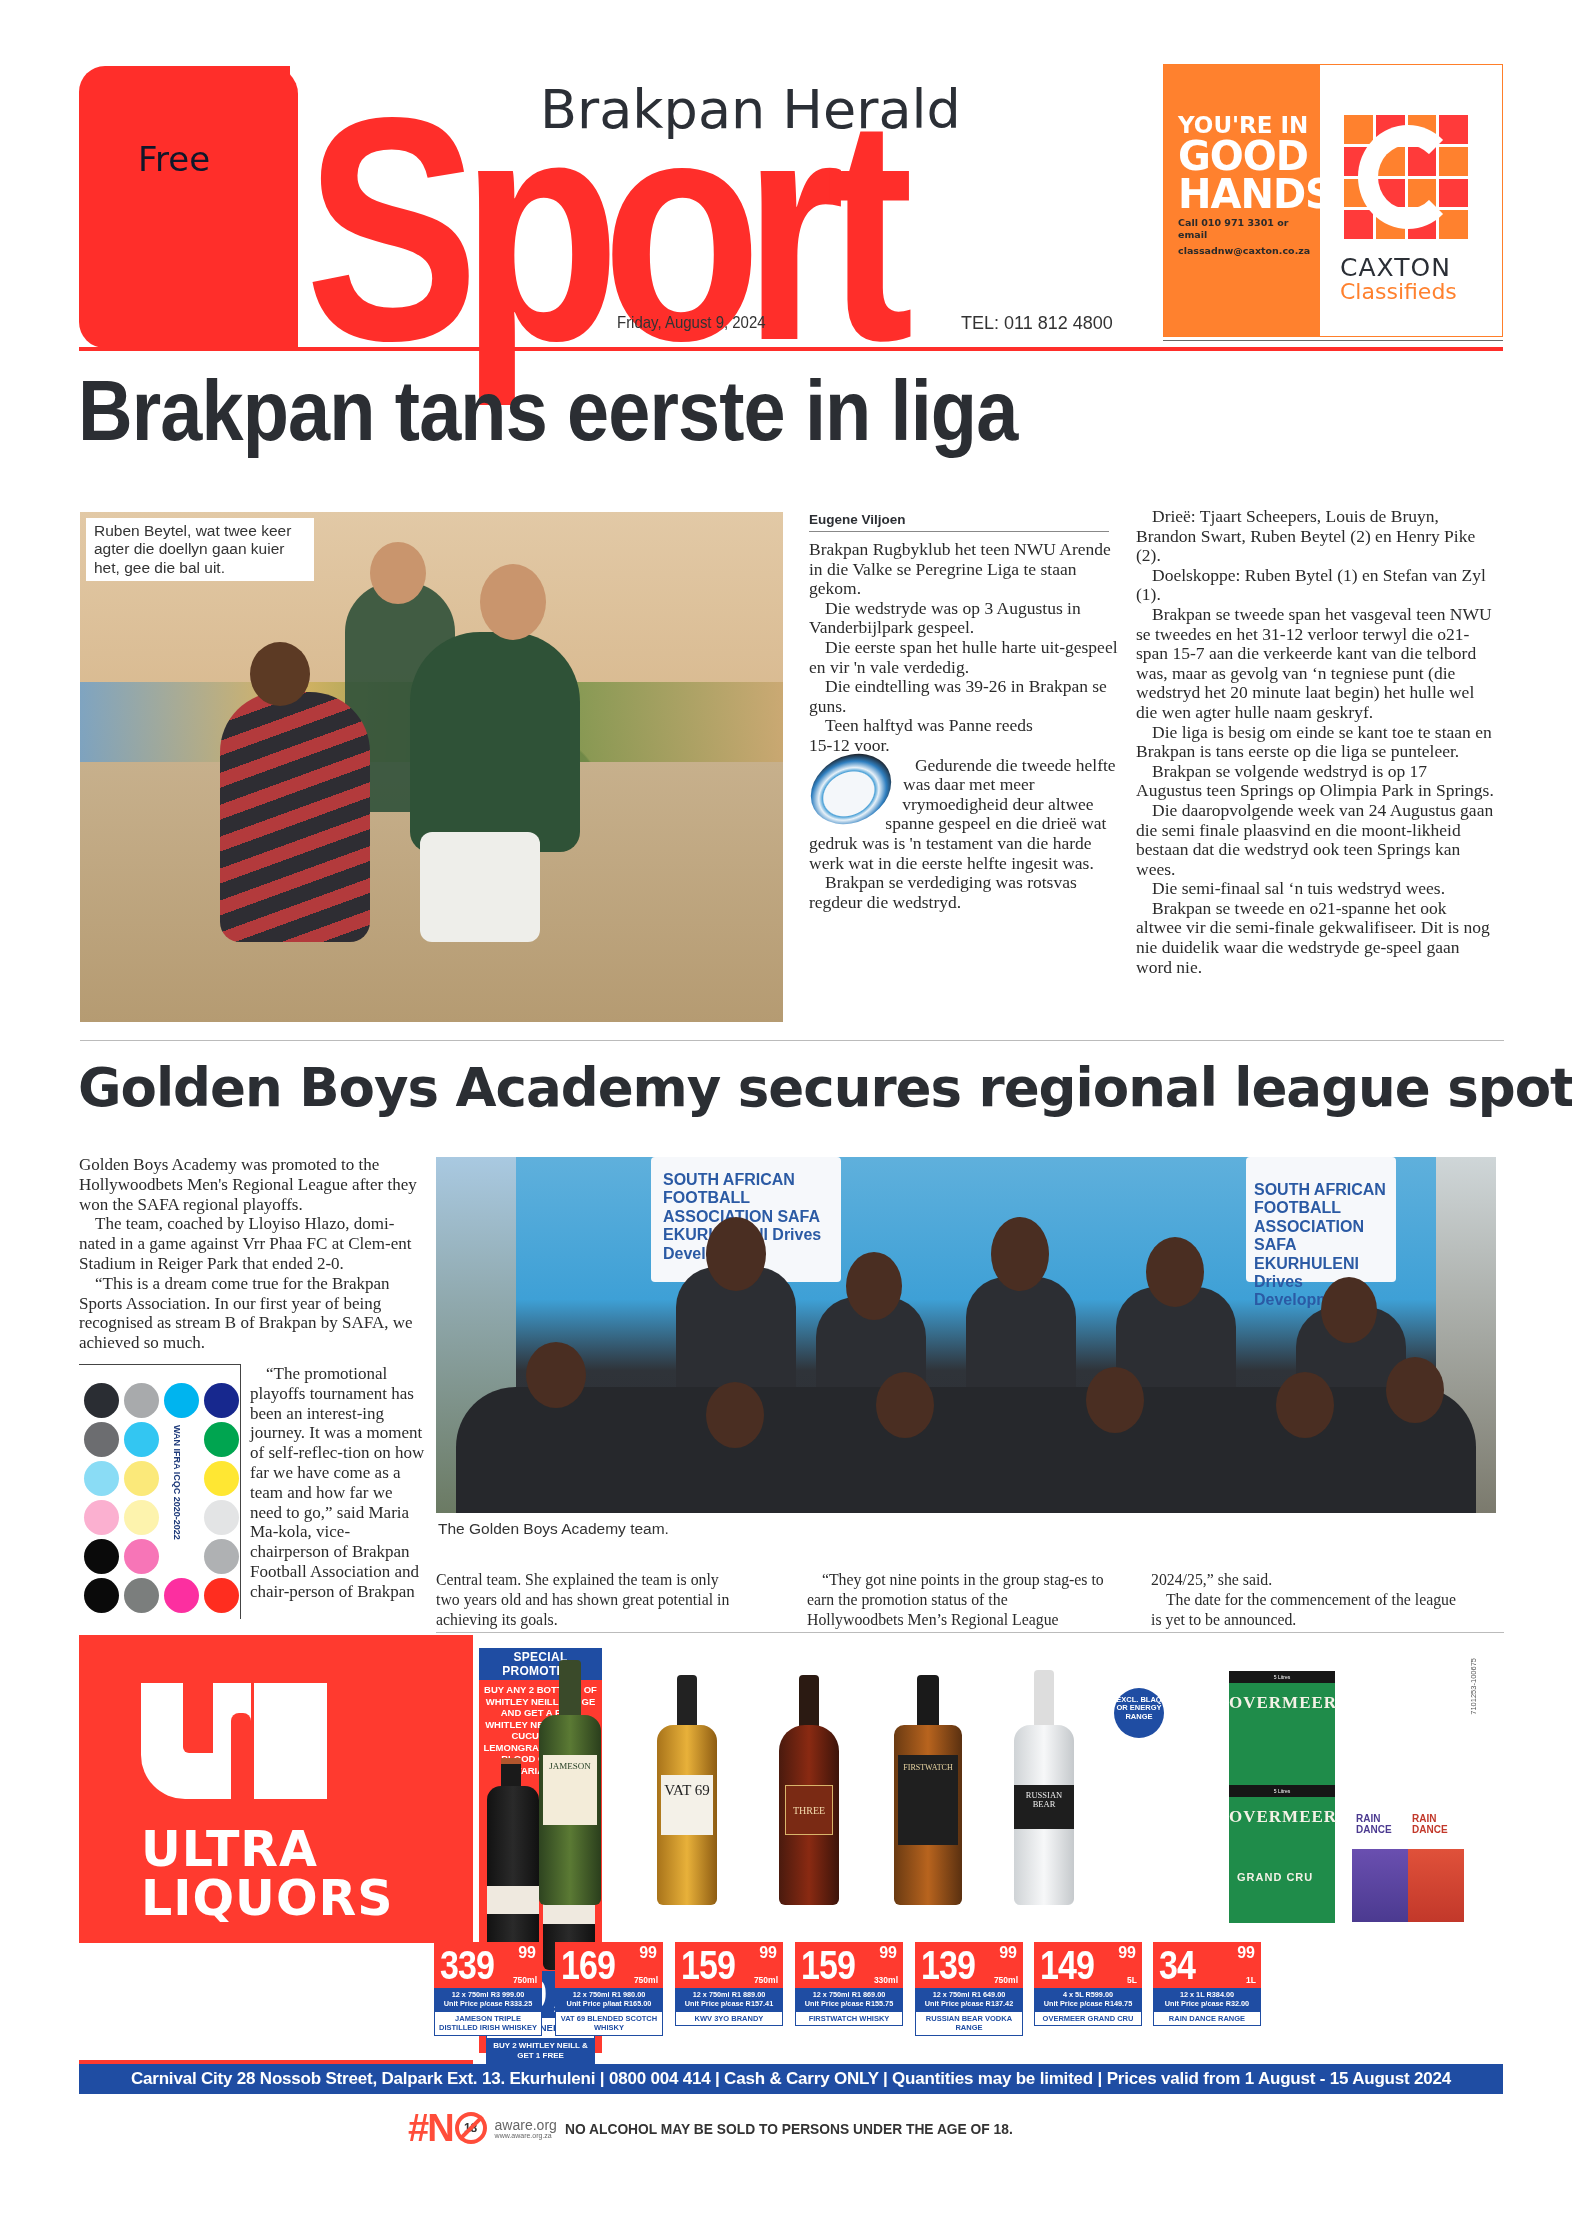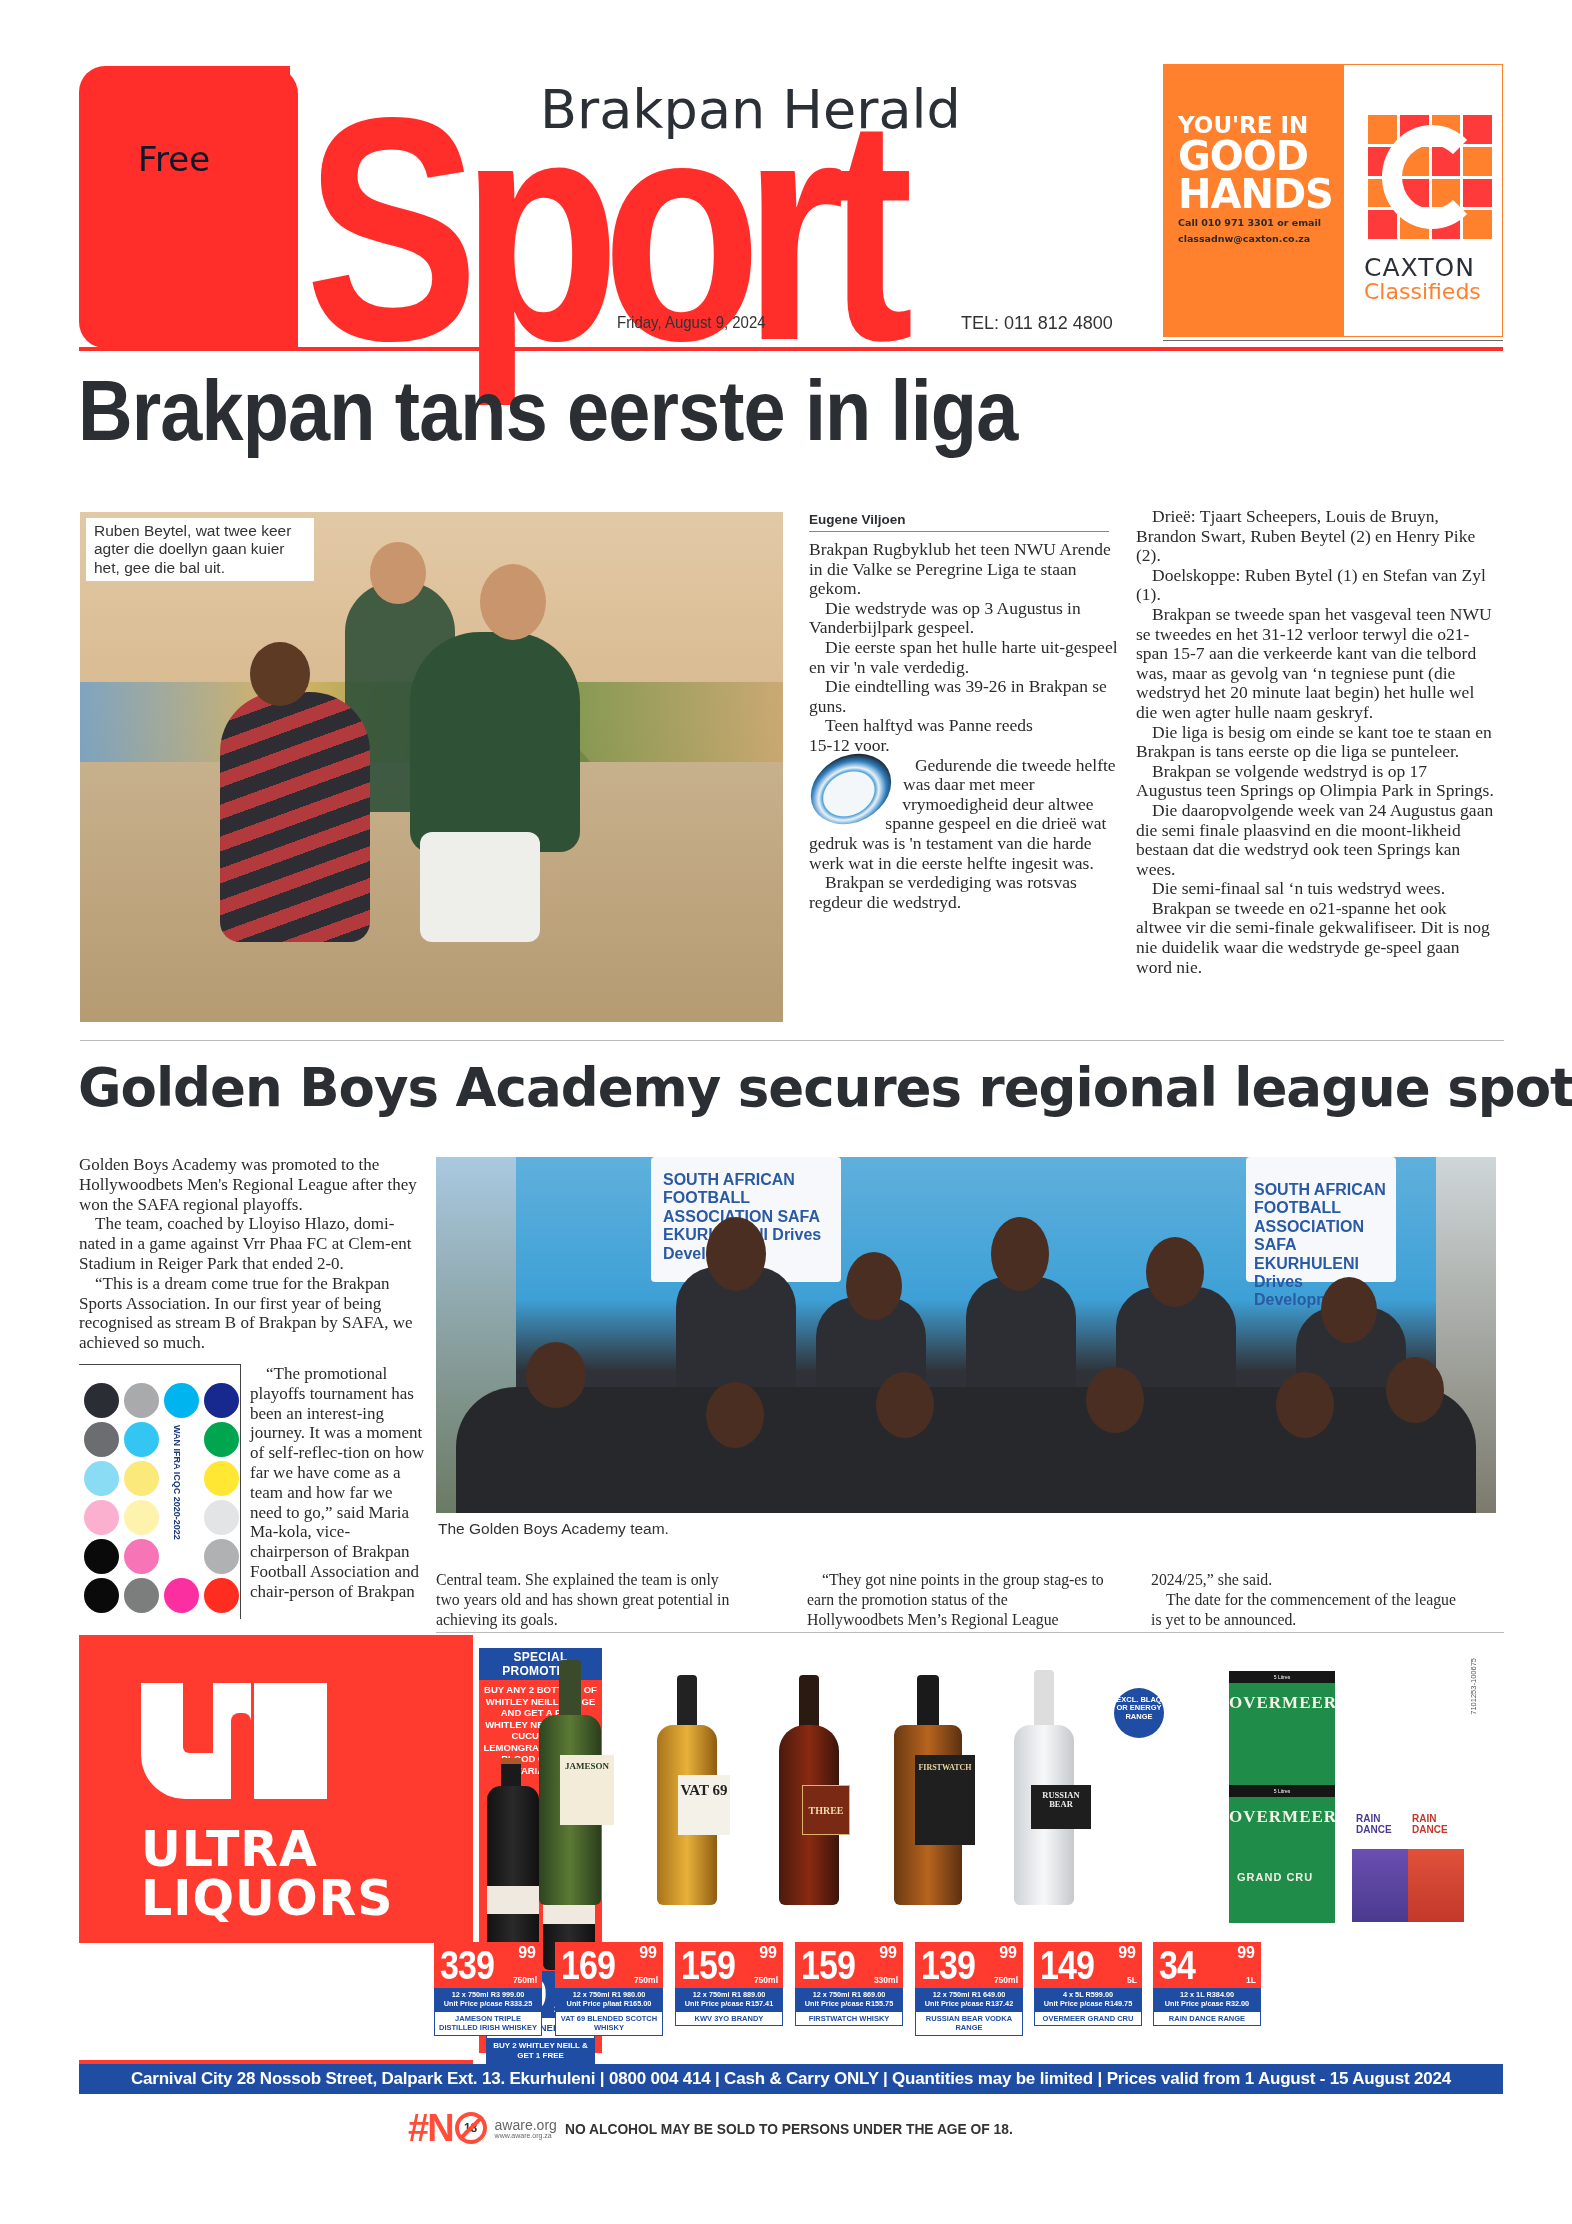--- a/index.html
+++ b/index.html
@@ -10,21 +10,21 @@
   .free-block { position: absolute; left: 79px; top: 66px; width: 211px; height: 282px; background: #ff2e2a; border-radius: 26px 0 0 26px; }
   .free-block::after { content: ""; position: absolute; right: -8px; top: 0; width: 30px; height: 100%; background: #ff2e2a; border-radius: 0 28px 0 0; }
   .free-label { position: absolute; left: 59px; top: 73px; font-family: "DejaVu Sans", sans-serif; color: #0f172a; font-size: 34px; }
   .sport-word { position: absolute; left: 305px; top: 70px; font-family: "Liberation Sans", sans-serif; font-weight: 700; color: #ff2e2a; font-size: 318px; line-height: 1; letter-spacing: -22px; transform: scaleX(0.82); transform-origin: left top; }
   .brand-name { position: absolute; left: 540px; top: 78px; font-family: "DejaVu Sans", sans-serif; color: #2b2f36; font-size: 54px; white-space: nowrap; }
   .issue-date { position: absolute; left: 617px; top: 313px; font-family: "Liberation Sans", sans-serif; font-size: 17px; color: #333; transform: scaleX(0.88); transform-origin: left; }
   .issue-tel { position: absolute; left: 961px; top: 313px; font-family: "Liberation Sans", sans-serif; font-size: 18px; color: #333; }
 
   
   .caxton-ad { position: absolute; left: 1163px; top: 64px; width: 340px; height: 273px; border: 1px solid #ff7f2a; display: flex; }
-  .caxton-left { width: 180px; background: #ff812e; color: #fff; padding: 48px 0 0 14px; font-family: "DejaVu Sans", sans-serif; }
+  .caxton-left { width: 156px; background: #ff812e; color: #fff; padding: 48px 0 0 14px; font-family: "DejaVu Sans", sans-serif; }
   .cx-l1 { font-size: 23px; font-weight: 700; line-height: 1.05; }
   .cx-l2 { font-size: 40px; font-weight: 700; line-height: 0.95; letter-spacing: -1px; }
   .cx-contact { font-size: 9.5px; color: #2a2a2a; font-weight: 700; line-height: 1.25; margin-top: 4px; }
   .caxton-right { flex: 1; background: #fff; position: relative; }
   .cx-logo { position: absolute; left: 24px; top: 50px; width: 124px; width: 124px; height: 124px; display: grid; grid-template-columns: repeat(4, 1fr); gap: 3px; }
   .cx-logo span { display: block; }
   .cx-c { position: absolute; left: 38px; top: 60px; width: 100px; height: 104px; border: 20px solid #fff; border-right-color: transparent; border-radius: 50%; }
   .cx-name { position: absolute; left: 20px; top: 188px; font-family: "DejaVu Sans", sans-serif; font-size: 25px; color: #2b2f36; letter-spacing: 1px; }
   .cx-sub { position: absolute; left: 20px; top: 214px; font-family: "DejaVu Sans", sans-serif; font-size: 22px; color: #ff812e; }
   .cx-underline { position: absolute; left: 1163px; top: 340px; width: 340px; height: 1px; background: #666; }
@@ -115,21 +115,21 @@
   .pc-size { position: absolute; right: 5px; bottom: 3px; font-size: 8.5px; }
   .pc-blue { background: #1f4da3; color: #fff; font-family: "Liberation Sans", sans-serif; font-size: 7.3px; text-align: center; line-height: 1.3; padding: 2px 0; font-weight: 700; }
   .pc-name { background: #fff; border: 1px solid #1f4da3; color: #1f4da3; font-family: "Liberation Sans", sans-serif; font-size: 7.5px; text-align: center; font-weight: 700; line-height: 1.25; padding: 2px 0; }
 
   .promo-price { position: absolute; left: 407px; top: 336px; width: 109px; }
   .promo-price .pc-red { background: #1f4da3; }
   .promo-price .pc-name { font-size: 9.5px; padding: 4px 0; }
   .promo-price .pc-sub { background: #1f4da3; color: #fff; font-family: "Liberation Sans", sans-serif; font-size: 8px; text-align: center; font-weight: 700; line-height: 1.25; padding: 2px 0 3px; }
   .bottle { position: absolute; border-radius: 16px 16px 6px 6px; }
   .bottle-neck { position: absolute; border-radius: 4px 4px 0 0; }
-  .bottle-label { position: absolute; font-family: "Liberation Serif", serif; font-weight: 700; text-align: center; margin-left: 17px; }
+  .bottle-label { position: absolute; font-family: "Liberation Serif", serif; font-weight: 400; text-align: center; }
 
   .excl-badge { position: absolute; left: 1114px; top: 1688px; width: 50px; height: 50px; border-radius: 50%; background: #1f4da3; color: #fff; font-family: "Liberation Sans", sans-serif; font-weight: 700; font-size: 7.5px; text-align: center; line-height: 1.1; padding-top: 8px; }
 
   .overmeer-box { position: absolute; left: 1229px; top: 1671px; width: 106px; height: 252px; background: #1f8c4a; }
   .om-top { position: absolute; left: 0; top: 0; width: 100%; height: 12px; background: #161616; color: #fff; font-size: 5px; text-align: center; font-family: "Liberation Sans", sans-serif; line-height: 12px; }
   .om-title { position: absolute; left: 0; width: 100%; text-align: center; font-family: "Liberation Serif", serif; font-weight: 700; color: #f4f1e6; font-size: 17px; letter-spacing: 1px; }
   .rd-box { position: absolute; top: 1800px; width: 56px; height: 122px; }
   .rd-title { position: absolute; left: 4px; top: 14px; font-family: "Liberation Sans", sans-serif; font-weight: 700; font-size: 10px; line-height: 1.05; }
 
   .job-code { position: absolute; left: 1470px; top: 1658px; font-family: "Liberation Sans", sans-serif; font-size: 7.5px; color: #555; writing-mode: vertical-rl; transform: rotate(180deg); }

